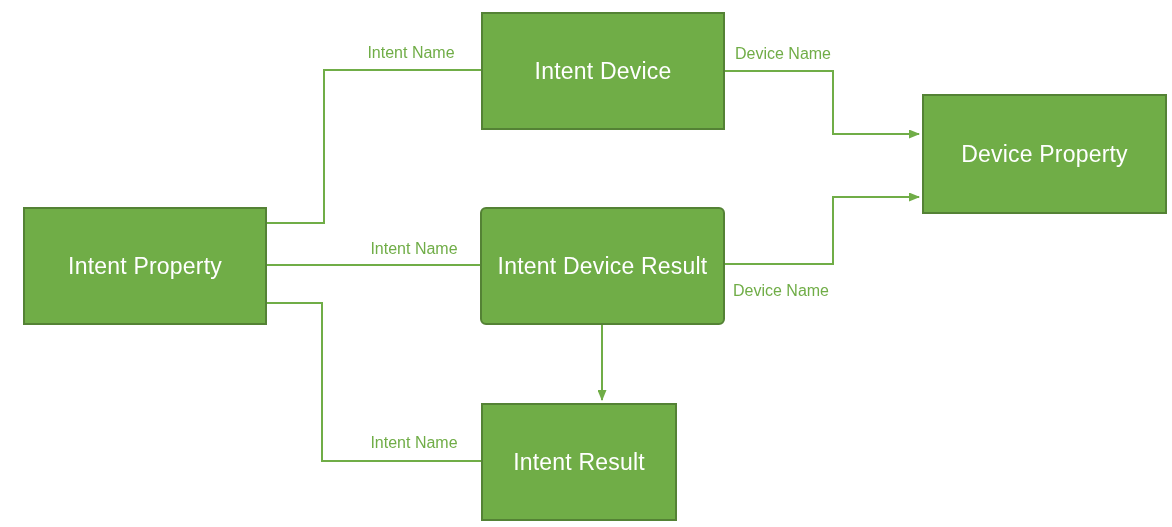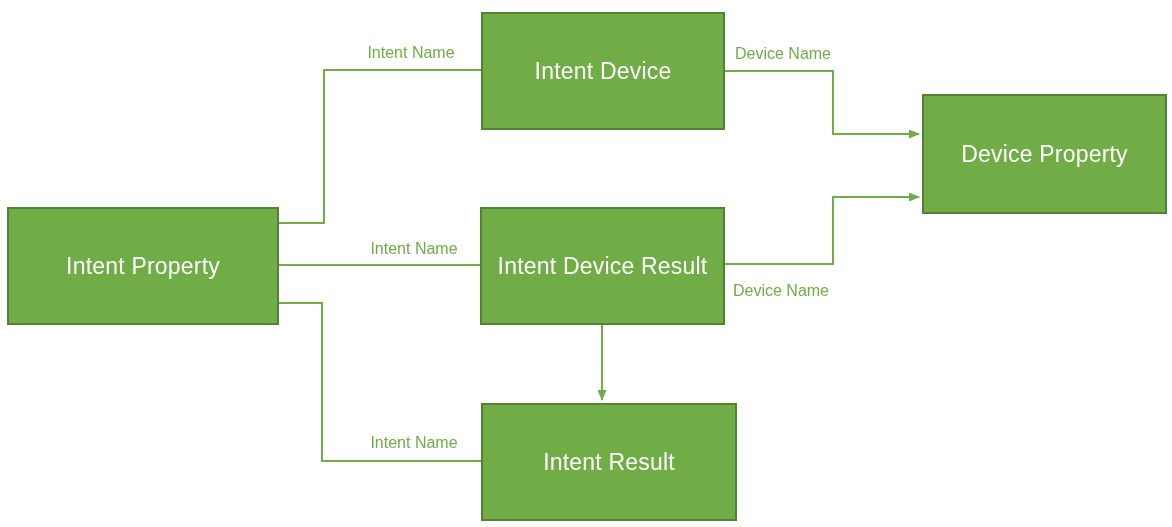--- a/index.html
+++ b/index.html
@@ -65,22 +65,22 @@
     <div class="edge-label" style="left: 783px; top: 54px;">Device Name</div>
     <div class="edge-label" style="left: 414px; top: 249px;">Intent Name</div>
     <div class="edge-label" style="left: 781px; top: 291px;">Device Name</div>
     <div class="edge-label" style="left: 414px; top: 443px;">Intent Name</div>
     <div class="node" style="left: 481px; top: 12px; width: 244px; height: 118px;">
       <span>Intent Device</span>
     </div>
     <div class="node" style="left: 922px; top: 94px; width: 245px; height: 120px;">
       <span>Device Property</span>
     </div>
-    <div class="node" style="left: 7px; top: 207px; width: 272px; height: 118px;">
+    <div class="node" style="left: 23px; top: 207px; width: 244px; height: 118px;">
       <span>Intent Property</span>
     </div>
-    <div class="node" style="left: 480px; top: 207px; width: 245px; height: 118px;">
+    <div class="node" style="left: 480px; top: 207px; width: 245px; height: 118px; border-radius: 6px;">
       <span>Intent Device Result</span>
     </div>
-    <div class="node" style="left: 481px; top: 403px; width: 256px; height: 118px;">
+    <div class="node" style="left: 481px; top: 403px; width: 196px; height: 118px;">
       <span>Intent Result</span>
     </div>
   </div>
 
 </body></html>

